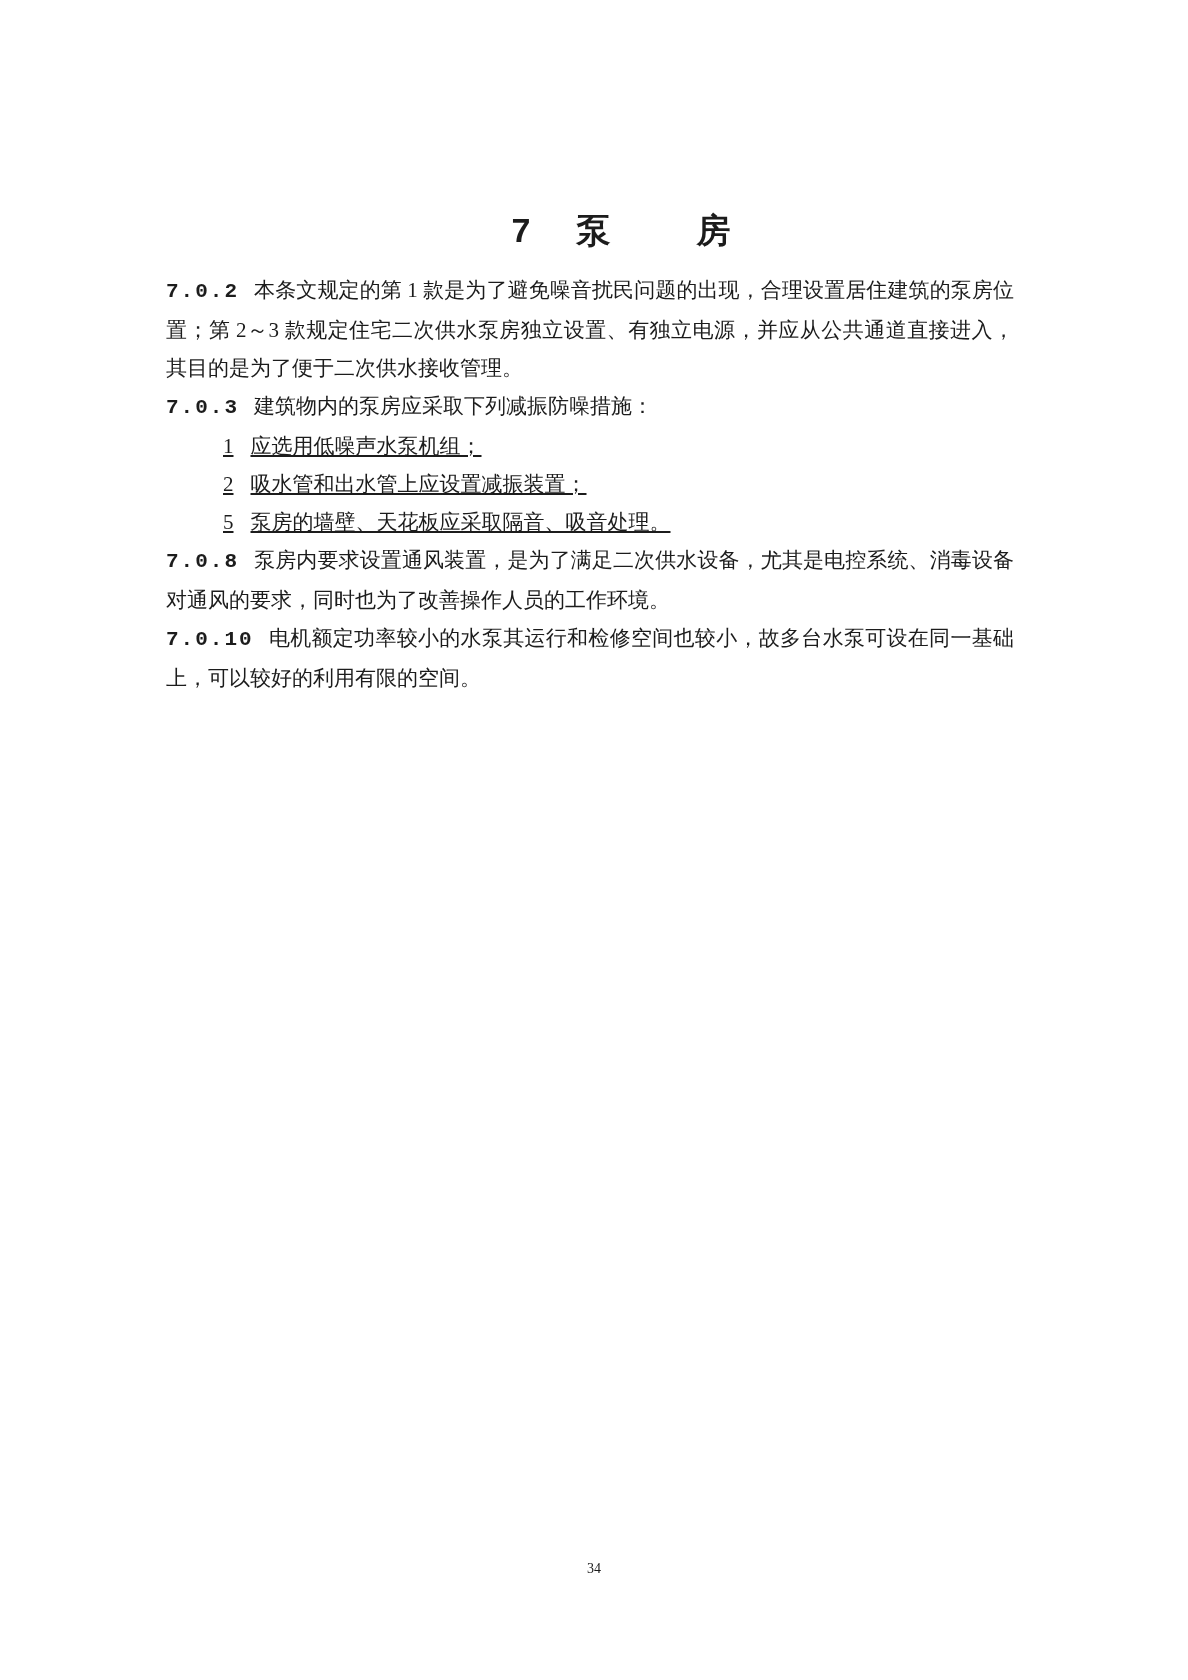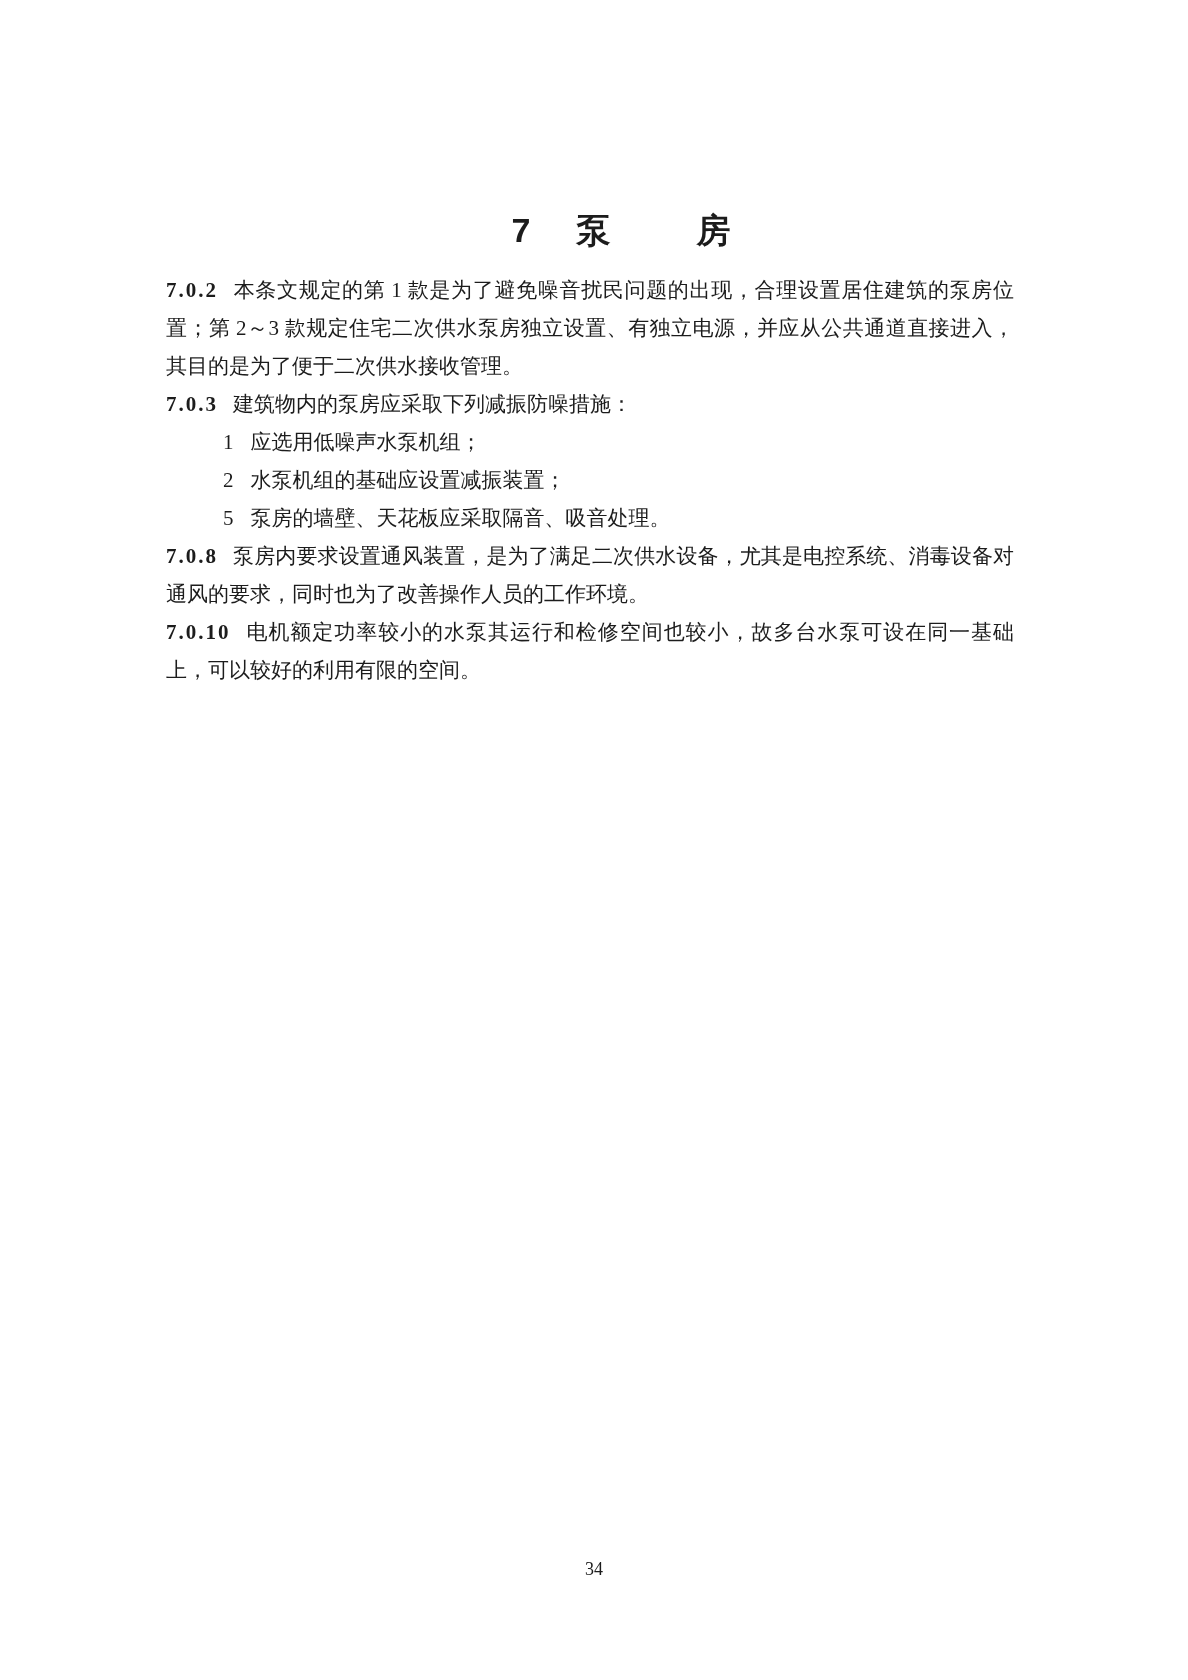--- a/index.html
+++ b/index.html
@@ -31,54 +31,55 @@
     top: 271px;
     left: 166px;
     width: 848px;
     font-size: 21px;
     line-height: 38px;
   }
   .block {
     text-align: justify;
   }
   .block .num {
-    font-family: Liberation Serif, serif;
+    font-family: Liberation Mono, monospace;
     font-weight: bold;
     letter-spacing: 2px;
     margin-right: 15px;
   }
   .block.list-item {
     padding-left: 57px;
+    text-decoration: underline;
   }
   .block.list-item .num {
     font-family: "Liberation Serif", "DejaVu Serif", serif;
     font-weight: normal;
     letter-spacing: 0;
     margin-right: 17px;
   }
   .page-number {
     position: absolute;
     top: 1554px;
     left: 0;
     width: 100%;
     text-align: center;
-    font-size: 18px;
+    font-size: 14px;
     line-height: 30px;
   }
 </style>
 </head>
 <body>
 
 <div class="page">
   <div class="doc-title">7　泵　　房</div>
 
   <div class="doc-body">
       <div class="block clause"><span class="num">7.0.2</span><span class="txt">本条文规定的第 1 款是为了避免噪音扰民问题的出现，合理设置居住建筑的泵房位置；第 2～3 款规定住宅二次供水泵房独立设置、有独立电源，并应从公共通道直接进入，其目的是为了便于二次供水接收管理。</span></div>
       <div class="block clause"><span class="num">7.0.3</span><span class="txt">建筑物内的泵房应采取下列减振防噪措施：</span></div>
       <div class="block list-item"><span class="num">1</span><span class="txt">应选用低噪声水泵机组；</span></div>
-      <div class="block list-item"><span class="num">2</span><span class="txt">水泵机组的基础应设置减振装置；</span></div>
+      <div class="block list-item"><span class="num">2</span><span class="txt">吸水管和出水管上应设置减振装置；</span></div>
       <div class="block list-item"><span class="num">5</span><span class="txt">泵房的墙壁、天花板应采取隔音、吸音处理。</span></div>
       <div class="block clause"><span class="num">7.0.8</span><span class="txt">泵房内要求设置通风装置，是为了满足二次供水设备，尤其是电控系统、消毒设备对通风的要求，同时也为了改善操作人员的工作环境。</span></div>
       <div class="block clause"><span class="num">7.0.10</span><span class="txt">电机额定功率较小的水泵其运行和检修空间也较小，故多台水泵可设在同一基础上，可以较好的利用有限的空间。</span></div>
     </div>
 
   <div class="page-number">34</div>
 </div>
 
 </body></html>

